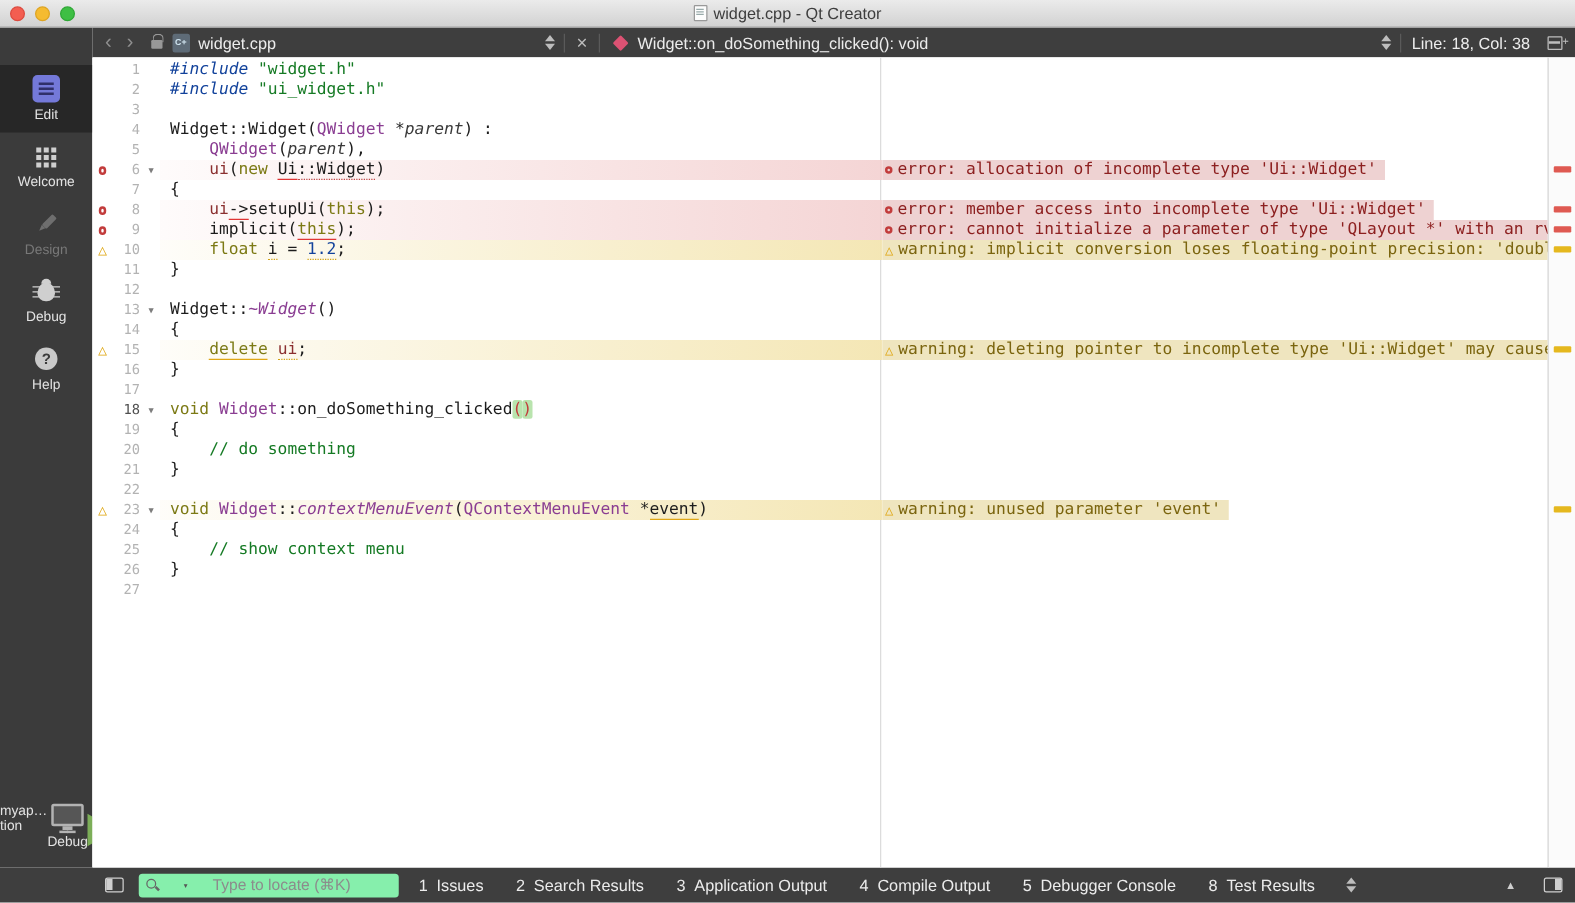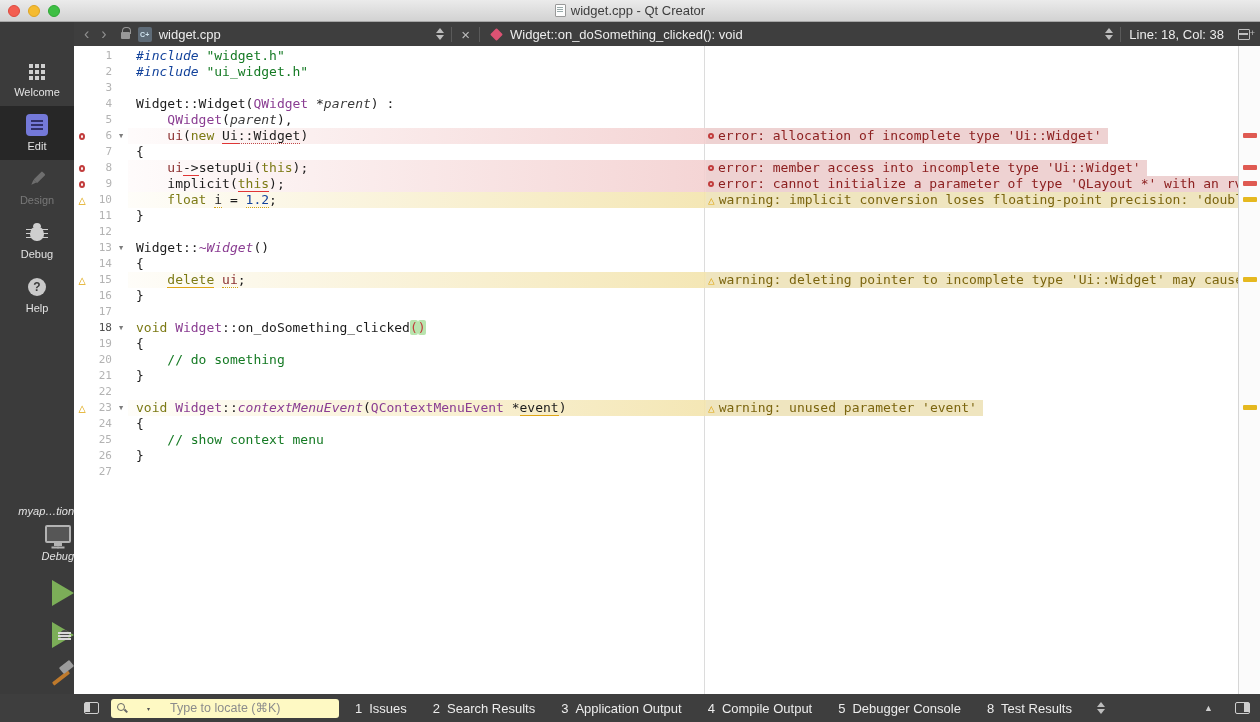--- a/index.html
+++ b/index.html
@@ -57,22 +57,22 @@
 .i-bug::after { content:""; position:absolute; left:-4px; top:3px; width:22px; height:1.5px;
   background:#cfcfcf; box-shadow:0 4px #cfcfcf, 0 8px #cfcfcf; }
 .i-wrench { width:18px; height:18px; position:relative; transform:rotate(40deg); }
 .i-wrench::before { content:""; position:absolute; left:4px; top:0; width:10px; height:10px;
   border:3px solid #cfcfcf; border-radius:50%; border-top-color:transparent; }
 .i-wrench::after { content:""; position:absolute; left:7px; top:8px; width:4px; height:10px;
   background:#cfcfcf; border-radius:1px; }
 .i-help { width:18px; height:18px; border-radius:50%; background:#c9c9c9; color:#3b3b3b;
   font-size:12px; font-weight:bold; display:flex; align-items:center; justify-content:center; }
 
-.side-bottom { margin-top:auto; display:flex; flex-direction:column; align-items:flex-end;
-  padding-bottom:4px;font-style:italic; }
+.side-bottom { margin-top:auto; display:flex; flex-direction:row; align-items:flex-start;
+  padding-bottom:4px; }
 .project-name { font-size:11px; color:#e3e3e3; margin-bottom:8px; }
 .kit { display:flex; flex-direction:column; align-items:center; gap:3px; margin-bottom:10px;
   position:relative; }
 .i-monitor { width:26px; height:18px; border:2px solid #b3b3b3; border-radius:2px;
   background:#565656; position:relative; }
 .i-monitor::after { content:""; position:absolute; left:7px; top:16px; width:8px; height:3px;
   background:#b3b3b3; box-shadow:-3px 3px 0 -0.5px #b3b3b3, 3px 3px 0 -0.5px #b3b3b3; }
 .kit-arrow { position:absolute; right:-14px; top:8px; color:#b0b0b0; font-size:9px; }
 .kit-label { font-size:11px; color:#e3e3e3; margin-top:4px; }
 .i-play { width:0; height:0; border-top:13px solid transparent; border-bottom:13px solid transparent;
@@ -171,21 +171,21 @@
 .mark-error { background:#df5a52; }
 .mark-warning { background:#e5b81f; }
 
 
 .bottombar { height:28px; flex:0 0 28px; background:#3e3e3e; display:flex; align-items:center;
   color:#e6e6e6; font-size:13px; }
 .i-panel-left { width:15px; height:12px; border:1.5px solid #cfcfcf; border-radius:2px;
   position:relative; margin-left:84px; }
 .i-panel-left::before { content:""; position:absolute; left:0; top:0; width:5px; height:9px;
   background:#cfcfcf; }
-.locator { margin-left:12px; width:228px; height:19px; background:#fef9c3; border-radius:3px;
+.locator { margin-left:12px; width:208px; height:19px; background:#86efac; border-radius:3px;
   display:flex; align-items:center; padding:0 5px; gap:20px; }
 .i-mag { width:13px; height:13px; position:relative; flex:0 0 13px; }
 .i-mag::before { content:""; position:absolute; left:1px; top:1px; width:6px; height:6px;
   border:1.5px solid #666; border-radius:50%; }
 .i-mag::after { content:""; position:absolute; left:8px; top:8px; width:4px; height:1.5px;
   background:#666; transform:rotate(45deg); }
 .mag-caret { color:#555; font-size:6px; margin-left:-2px; }
 .locator input { border:none; outline:none; background:transparent; flex:1; font-size:12.5px;
   font-family:"Liberation Sans", sans-serif; color:#333; min-width:0; }
 .locator input::placeholder { color:#8c8c8c; }
@@ -215,31 +215,31 @@
     <div class="title-center">
       <span class="doc-icon"></span>
       <span>widget.cpp - Qt Creator</span>
     </div>
   </div>
 
   <div class="workspace">
 
     <div class="sidebar">
       <div class="modes" id="modes">
+          <div class="mode selected">
+            <div class="mode-icon">
+              <span class="i-editdoc"></span>
+            </div>
+            <span class="mode-label">Edit</span>
+          </div>
           <div class="mode">
             <div class="mode-icon">
               <span class="i-grid"></span>
             </div>
             <span class="mode-label">Welcome</span>
-          </div>
-          <div class="mode selected">
-            <div class="mode-icon">
-              <span class="i-editdoc"></span>
-            </div>
-            <span class="mode-label">Edit</span>
           </div>
           <div class="mode disabled">
             <div class="mode-icon">
               <span class="i-pencil"></span>
             </div>
             <span class="mode-label">Design</span>
           </div>
           <div class="mode">
             <div class="mode-icon">
               <span class="i-bug"></span>

